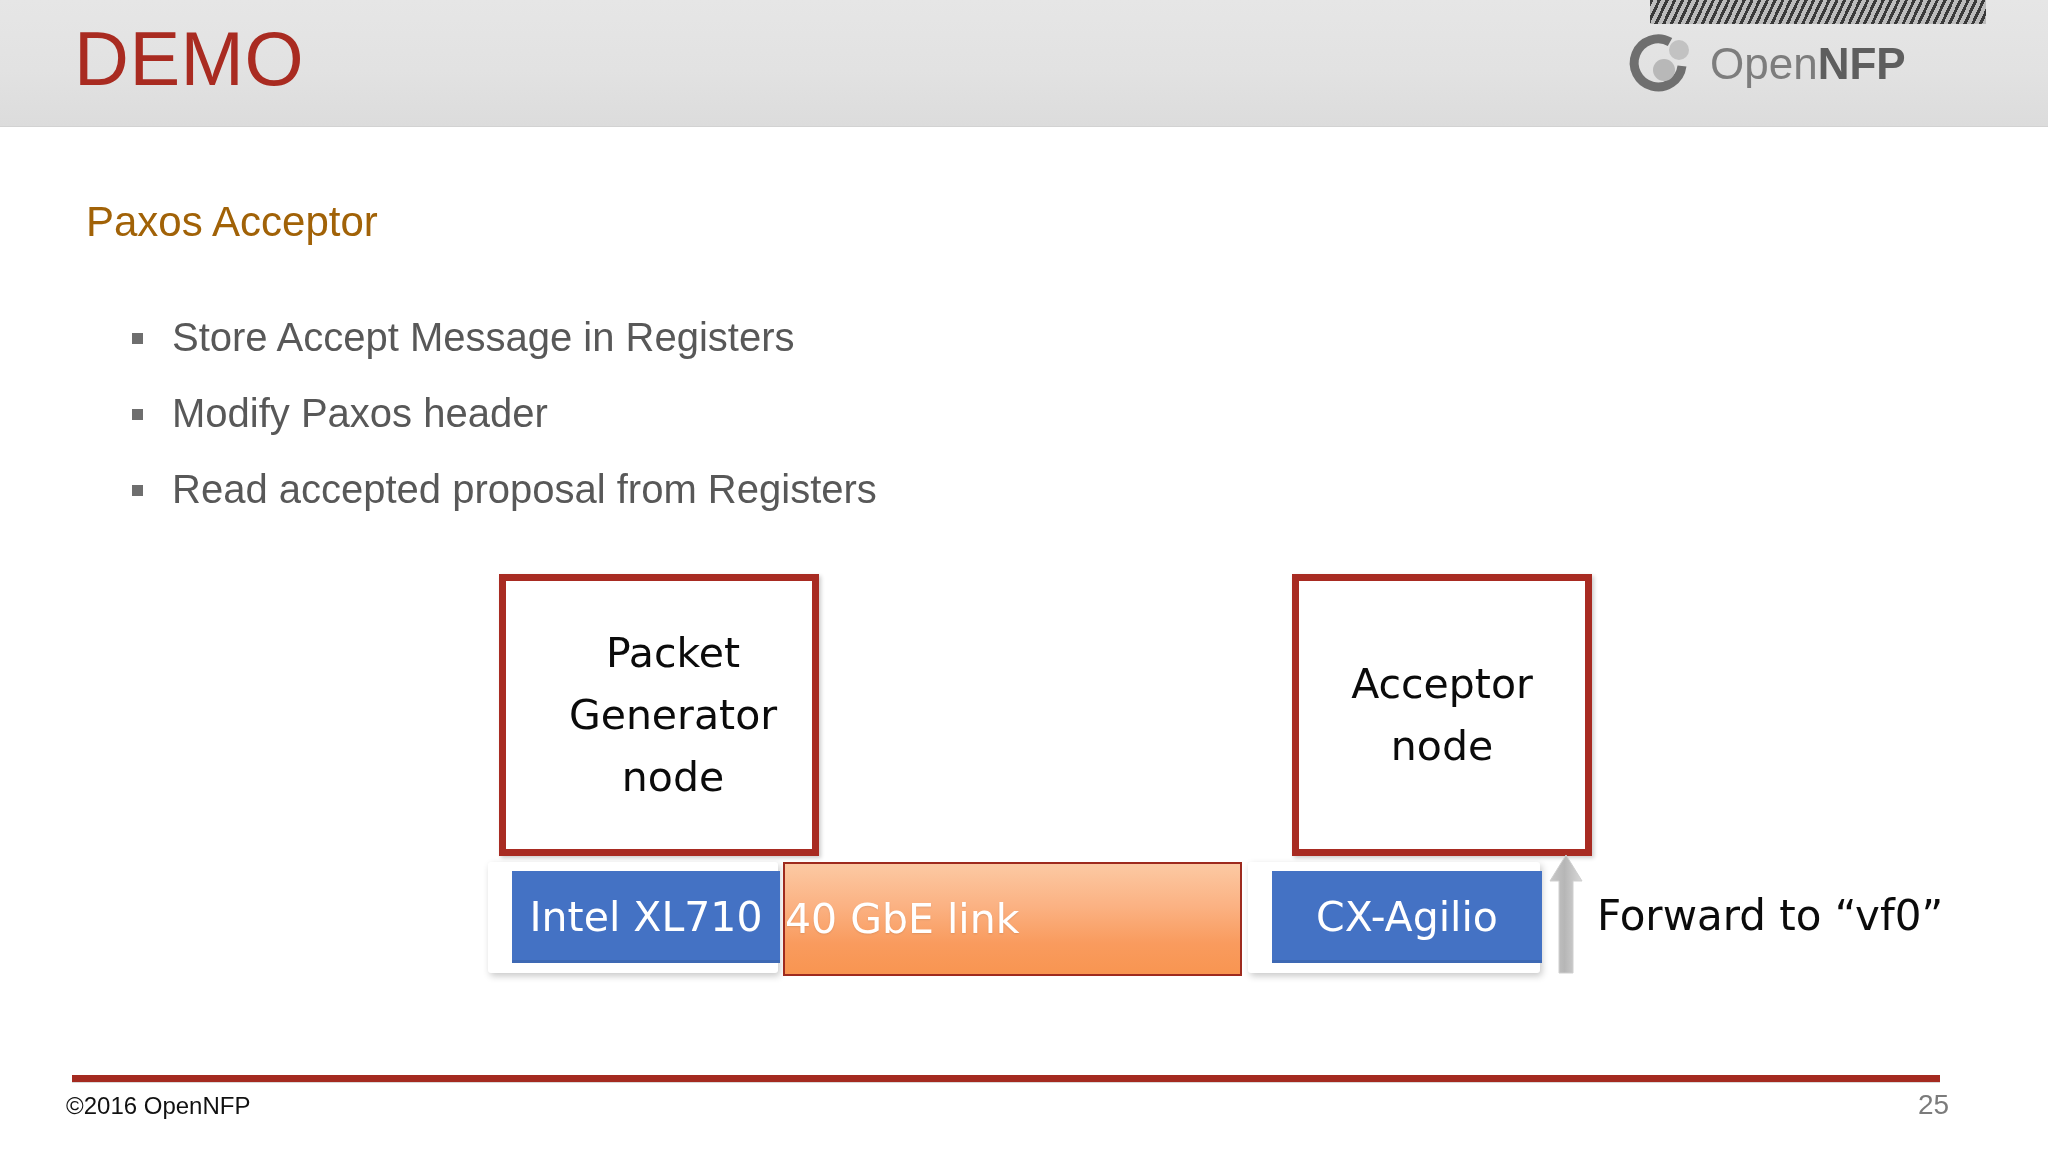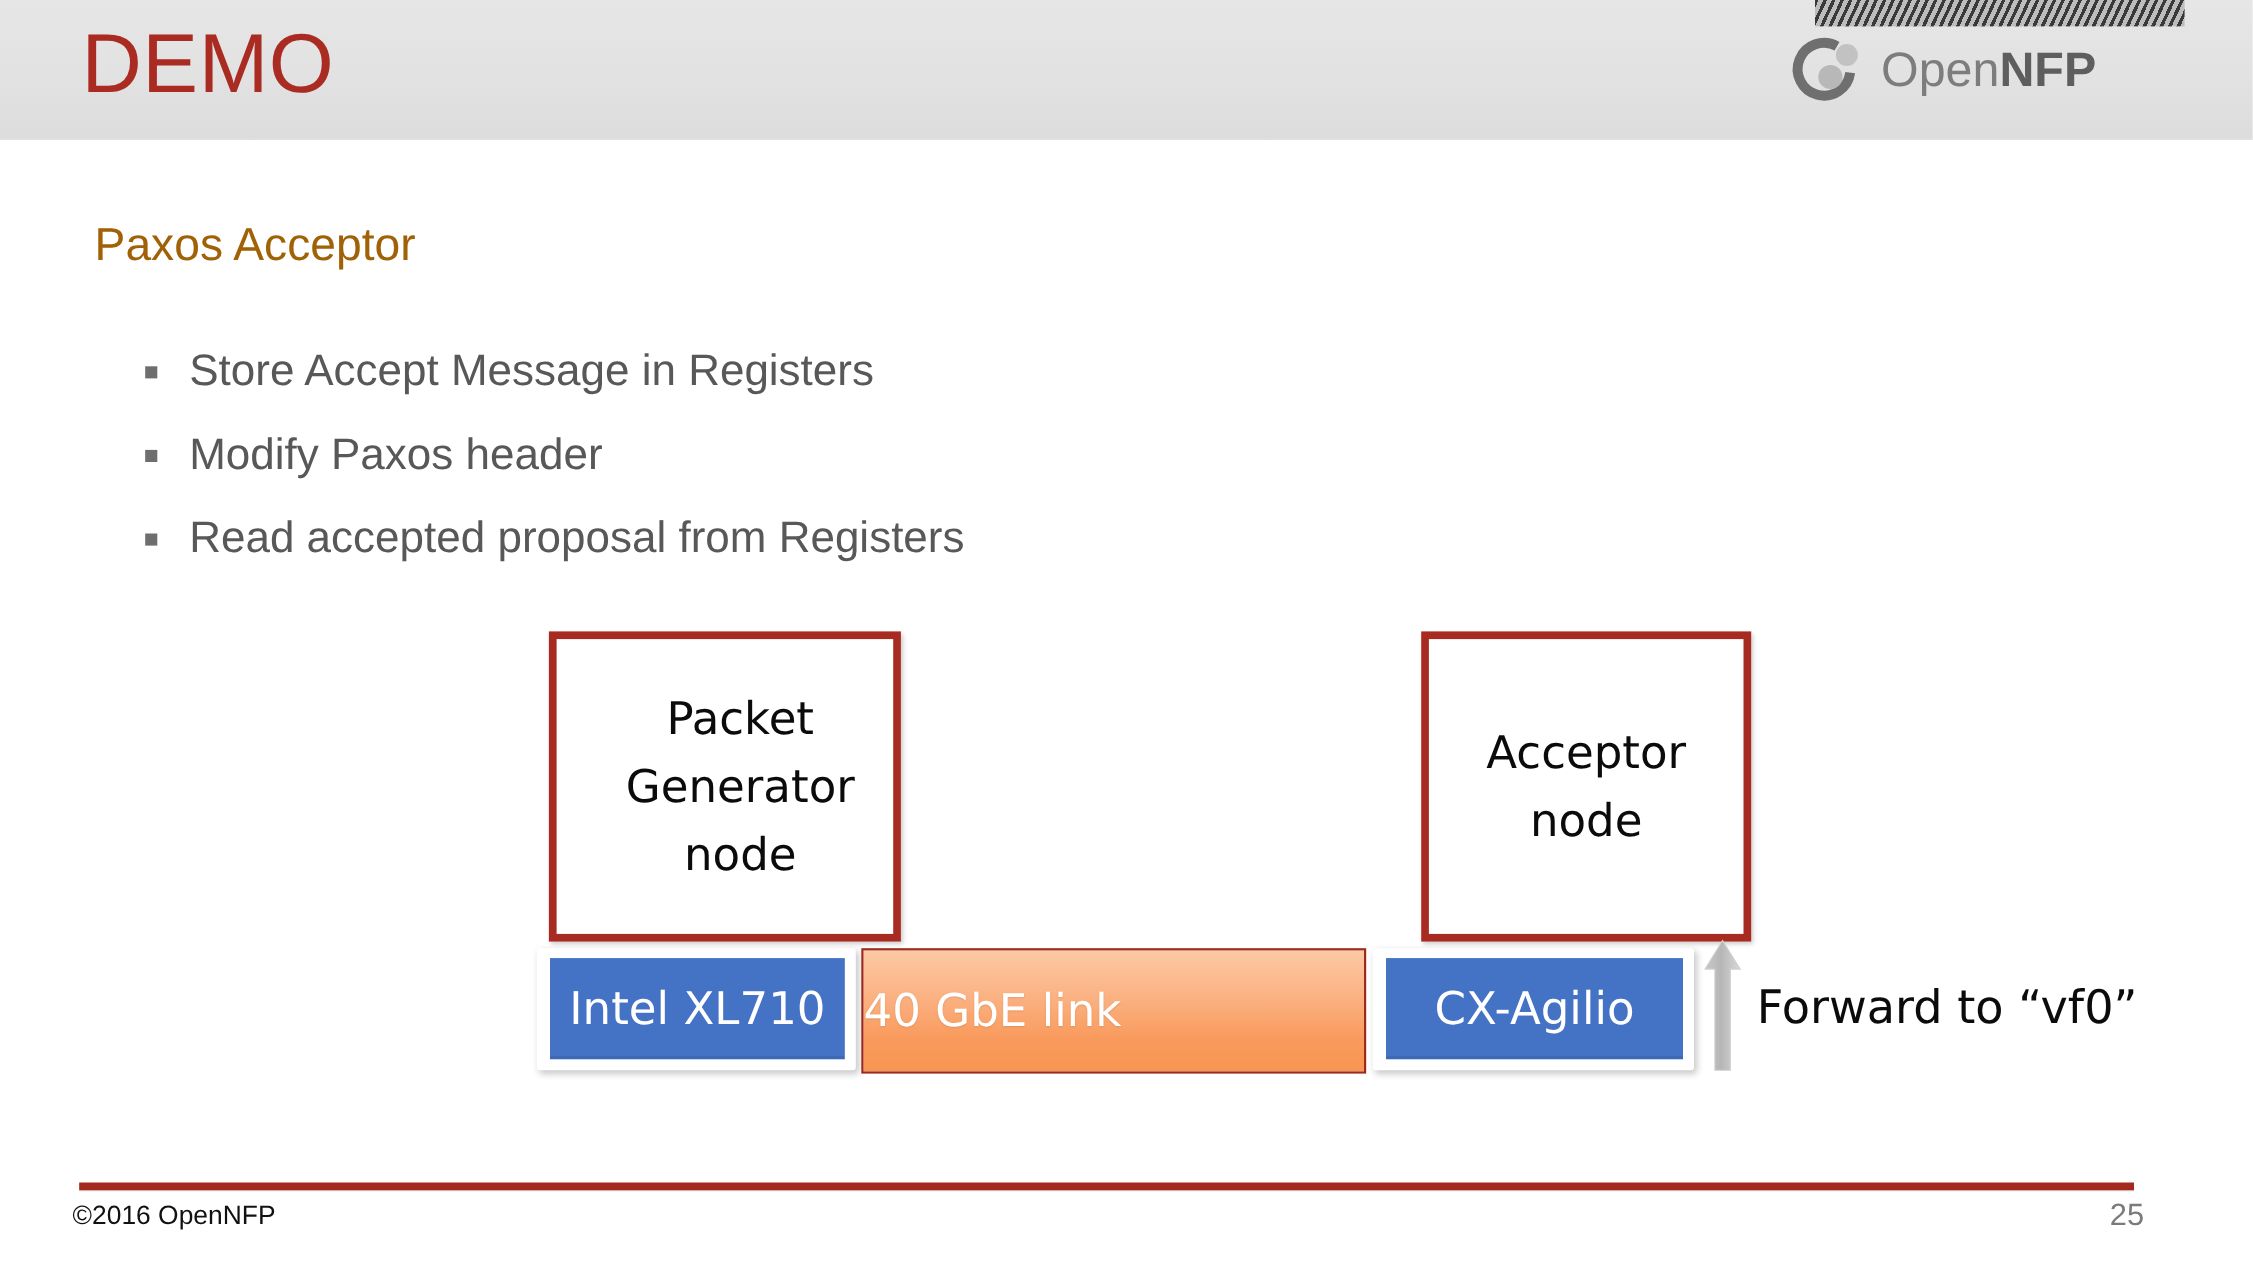--- a/index.html
+++ b/index.html
@@ -39,21 +39,21 @@
   #node-acceptor{left:1248px;top:574px;width:286px;height:268px;margin-left:44px;}
 
   .card{position:absolute;background:#fff;border-radius:3px;
         box-shadow:2px 3px 7px rgba(0,0,0,.22);}
   #card-intel{left:488px;top:862px;width:290px;height:111px;}
   #card-cx{left:1248px;top:862px;width:292px;height:111px;}
 
   .bluebox{position:absolute;background:#4472c4;
            display:flex;align-items:center;justify-content:center;
            font-family:"DejaVu Sans",sans-serif;font-size:41px;color:#fff;
-           box-shadow:inset 0 -3px 0 rgba(0,0,0,.08);}
+           box-shadow:inset 0 -3px 0 rgba(0,0,0,.08);margin-left:12px;}
   #box-intel{left:500px;top:871px;width:268px;height:92px;}
   #box-cx{left:1260px;top:871px;width:270px;height:92px;}
 
   #box-link{position:absolute;left:783px;top:862px;width:455px;height:110px;
             background:linear-gradient(180deg,#fcc9a3 0%,#fbb283 38%,#f99b5e 72%,#f89551 100%);
             border:2px solid #9e2a1e;
             display:flex;align-items:center;justify-content:flex-start;
             font-family:"DejaVu Sans",sans-serif;font-size:41px;color:#fff;
             text-shadow:0 1px 2px rgba(0,0,0,.10);}
 

